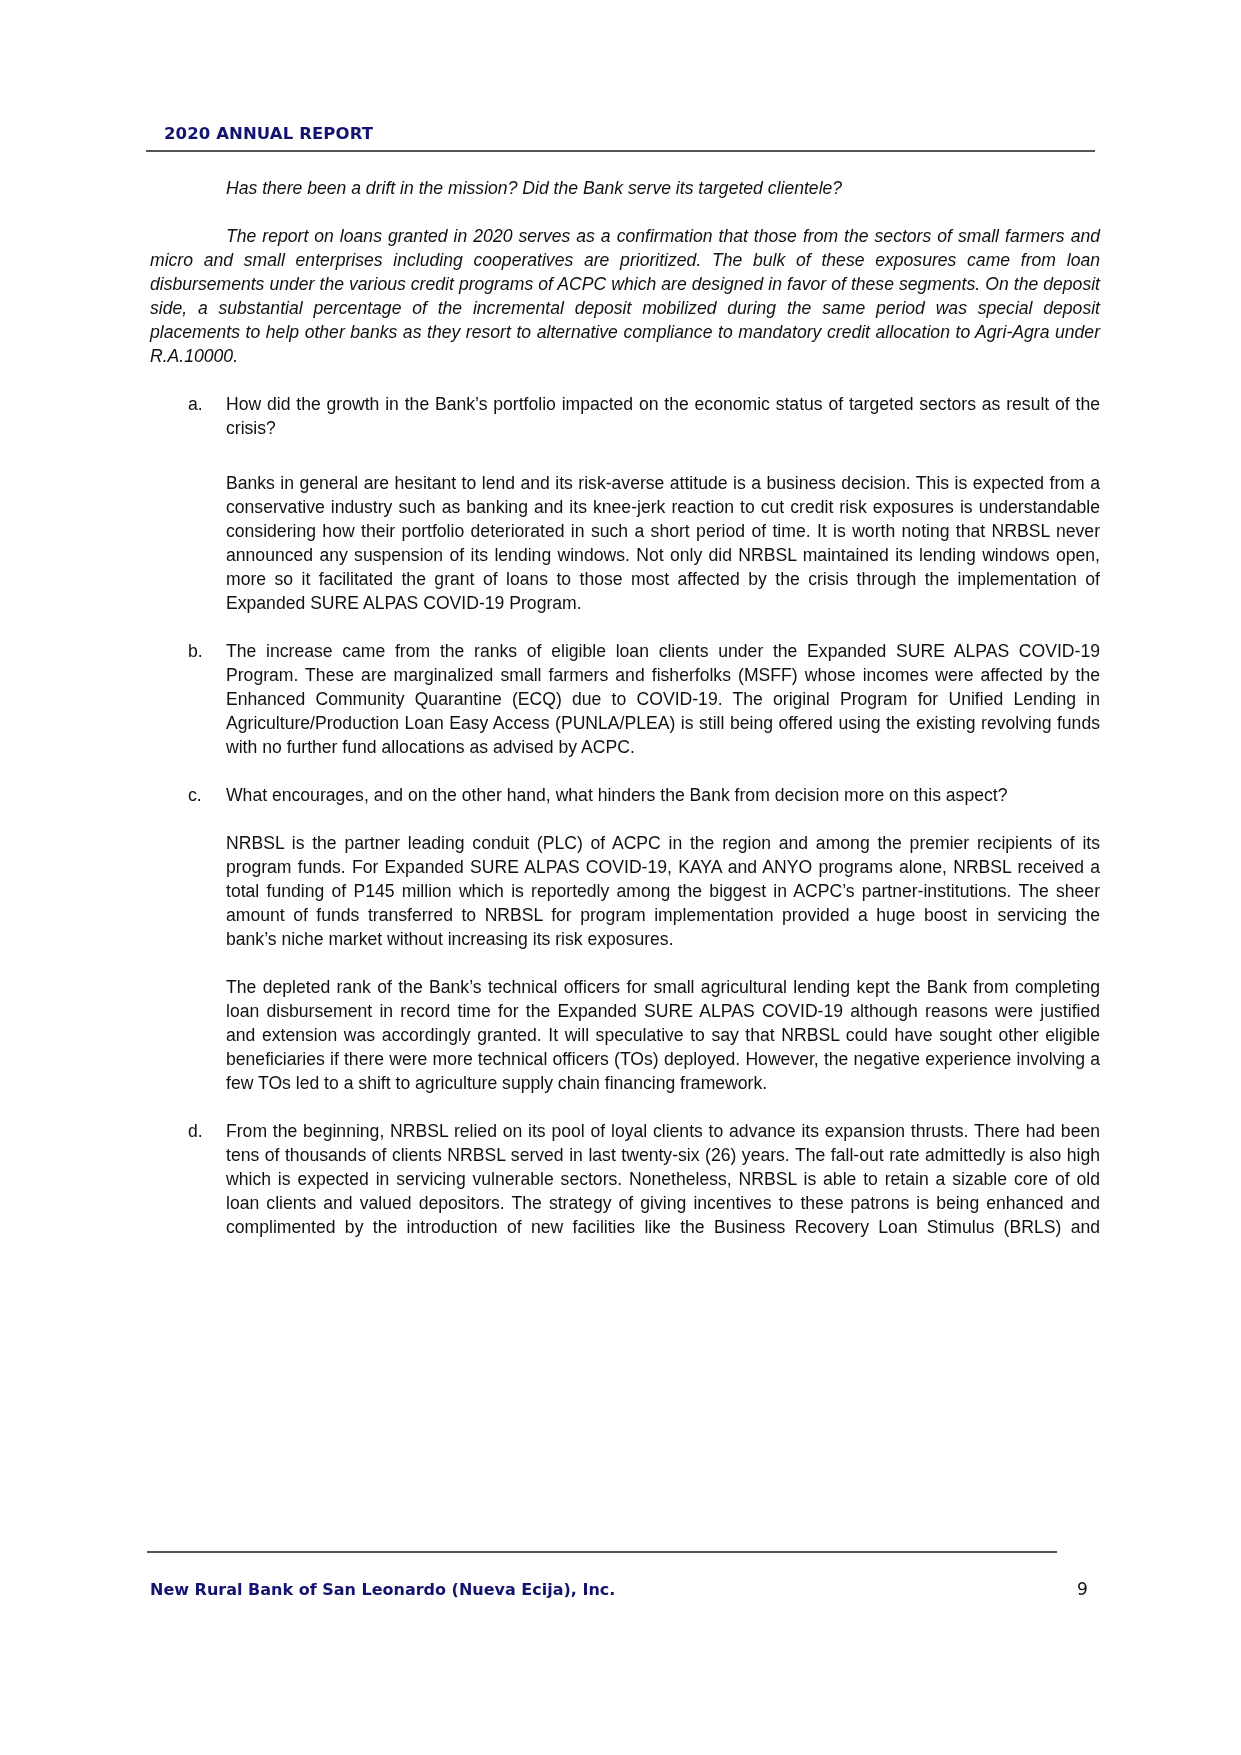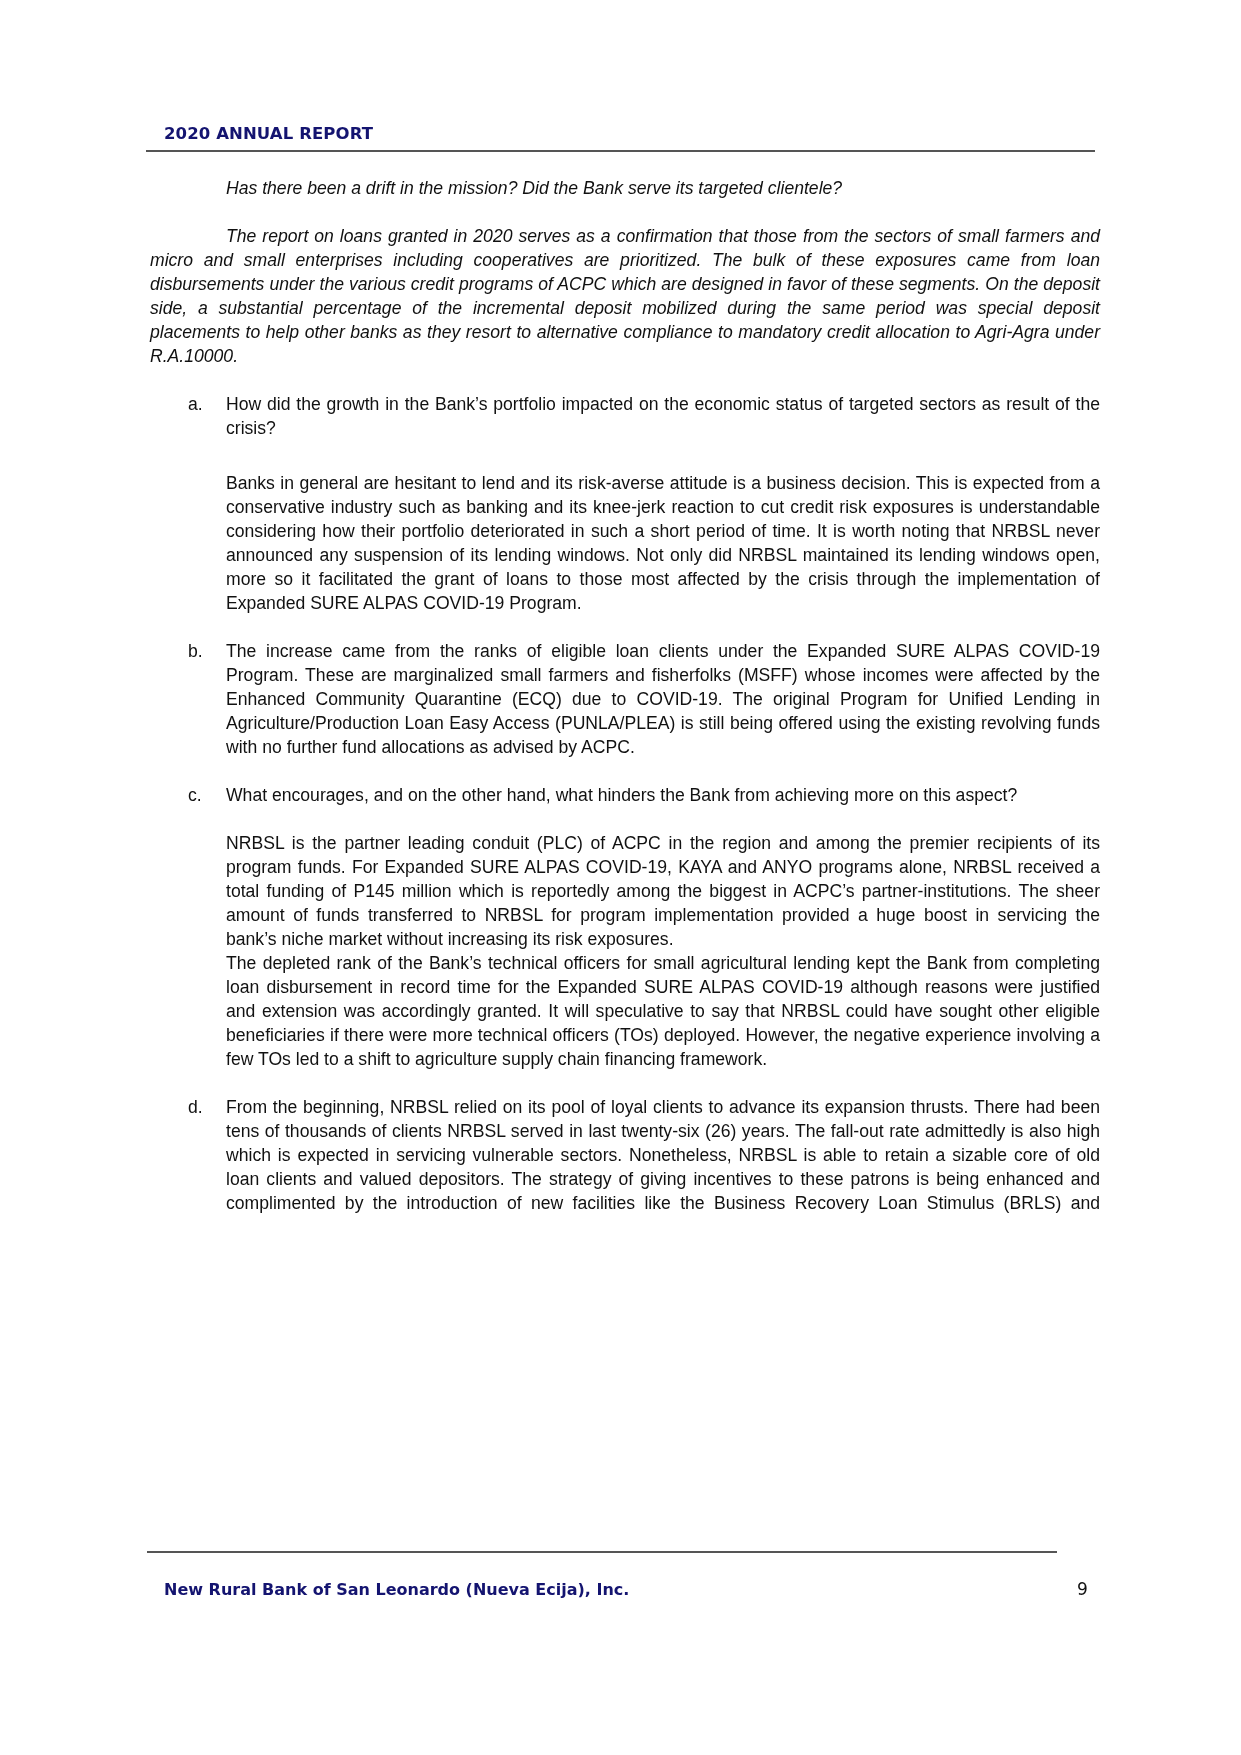--- a/index.html
+++ b/index.html
@@ -66,32 +66,33 @@
     .item-question {
       text-align: justify;
     }
     .item-body {
       margin-top: 24px;
     }
     .item-body.extra-gap {
       margin-top: 31px;
     }
     .item-body p + p {
+      margin-top: 24px;
     }
     .footer-rule {
       position: absolute;
       left: 147px;
       top: 1551px;
       width: 910px;
       height: 2px;
       background: #555555;
     }
     .footer-text {
       position: absolute;
-      left: 164px;
+      left: 150px;
       top: 1580px;
       font-family: "DejaVu Sans", sans-serif;
       font-weight: bold;
       font-size: 16px;
       color: #141470;
       white-space: nowrap;
     }
     .page-number {
       position: absolute;
       left: 1077px;
@@ -121,21 +122,21 @@
 
   <div class="item">
     <span class="item-label">b.</span>
     <div class="item-body">
       <p>The increase came from the ranks of eligible loan clients under the Expanded SURE ALPAS COVID-19 Program. These are marginalized small farmers and fisherfolks (MSFF) whose incomes were affected by the Enhanced Community Quarantine (ECQ) due to COVID-19. The original Program for Unified Lending in Agriculture/Production Loan Easy Access (PUNLA/PLEA) is still being offered using the existing revolving funds with no further fund allocations as advised by ACPC.</p>
     </div>
   </div>
 
   <div class="item">
     <span class="item-label">c.</span>
-    <p class="item-question">What encourages, and on the other hand, what hinders the Bank from achieving more on this aspect?</p>
+    <p class="item-question">What encourages, and on the other hand, what hinders the Bank from decision more on this aspect?</p>
     <div class="item-body">
       <p>NRBSL is the partner leading conduit (PLC) of ACPC in the region and among the premier recipients of its program funds. For Expanded SURE ALPAS COVID-19, KAYA and ANYO programs alone, NRBSL received a total funding of P145 million which is reportedly among the biggest in ACPC’s partner-institutions. The sheer amount of funds transferred to NRBSL for program implementation provided a huge boost in servicing the bank’s niche market without increasing its risk exposures.</p>
       <p>The depleted rank of the Bank’s technical officers for small agricultural lending kept the Bank from completing loan disbursement in record time for the Expanded SURE ALPAS COVID-19 although reasons were justified and extension was accordingly granted. It will speculative to say that NRBSL could have sought other eligible beneficiaries if there were more technical officers (TOs) deployed. However, the negative experience involving a few TOs led to a shift to agriculture supply chain financing framework.</p>
     </div>
   </div>
 
   <div class="item">
     <span class="item-label">d.</span>
     <div class="item-body">
       <p style="text-align-last: justify">From the beginning, NRBSL relied on its pool of loyal clients to advance its expansion thrusts. There had been tens of thousands of clients NRBSL served in last twenty-six (26) years. The fall-out rate admittedly is also high which is expected in servicing vulnerable sectors. Nonetheless, NRBSL is able to retain a sizable core of old loan clients and valued depositors. The strategy of giving incentives to these patrons is being enhanced and complimented by the introduction of new facilities like the Business Recovery Loan Stimulus (BRLS) and</p>

